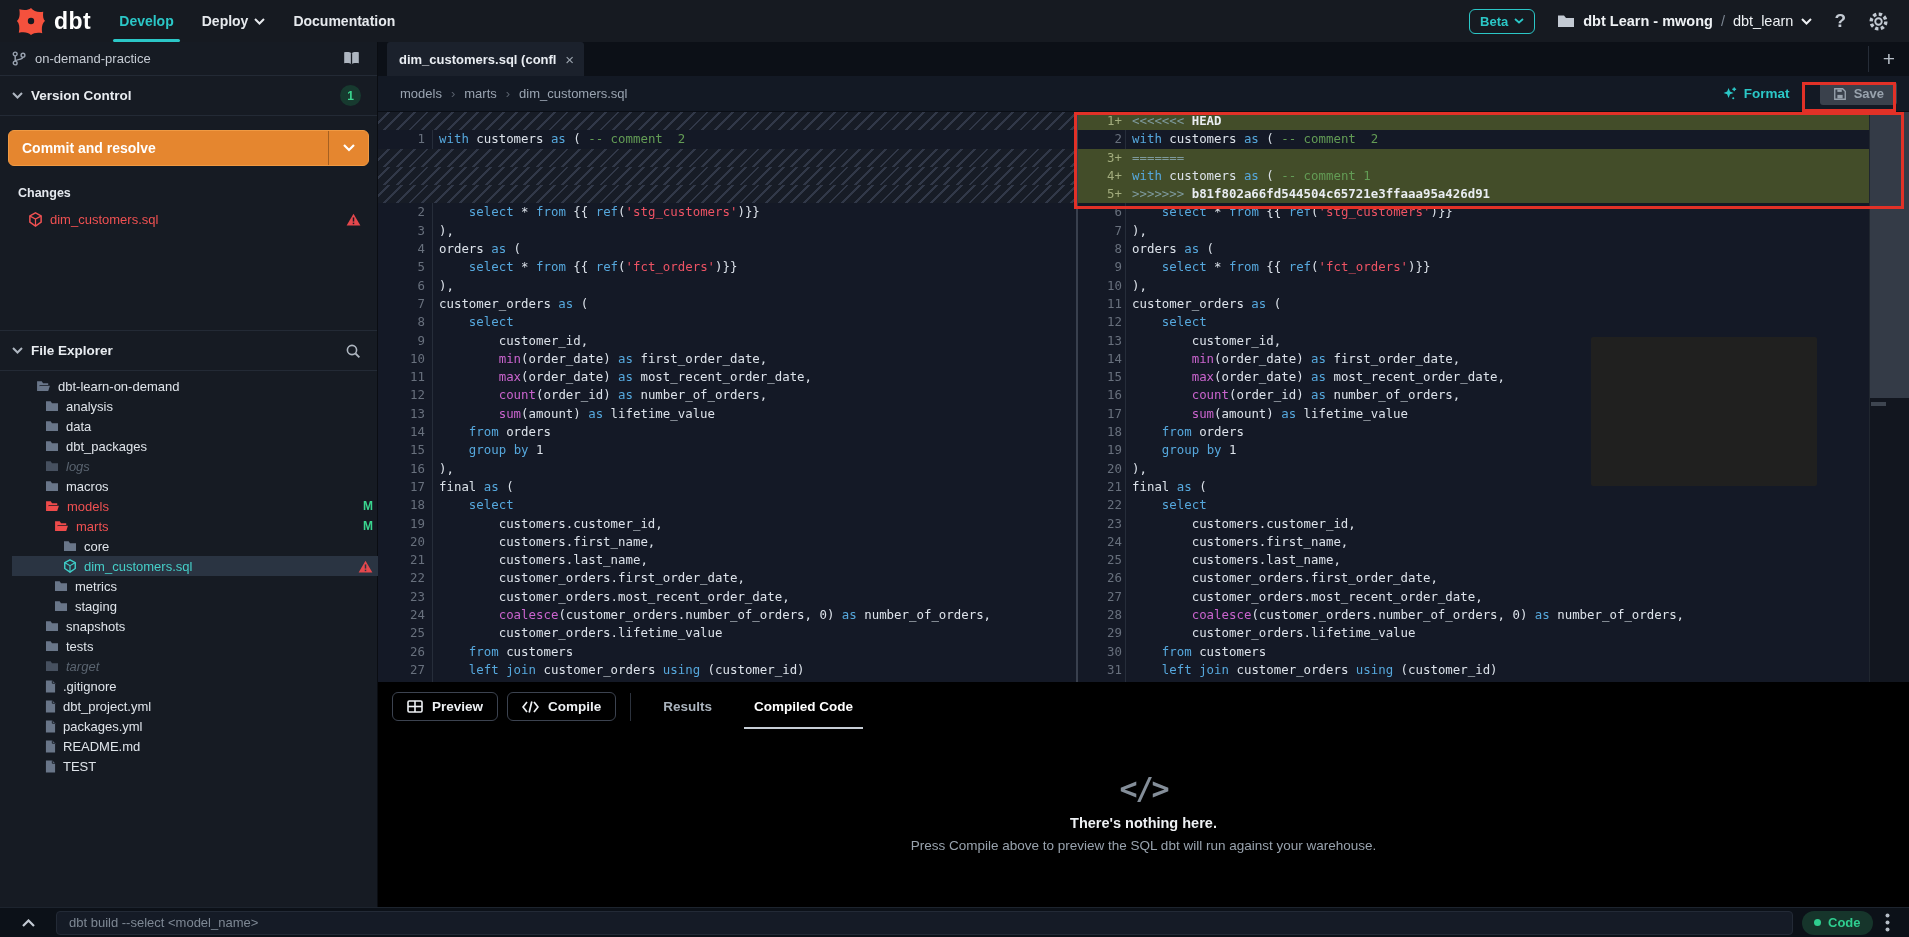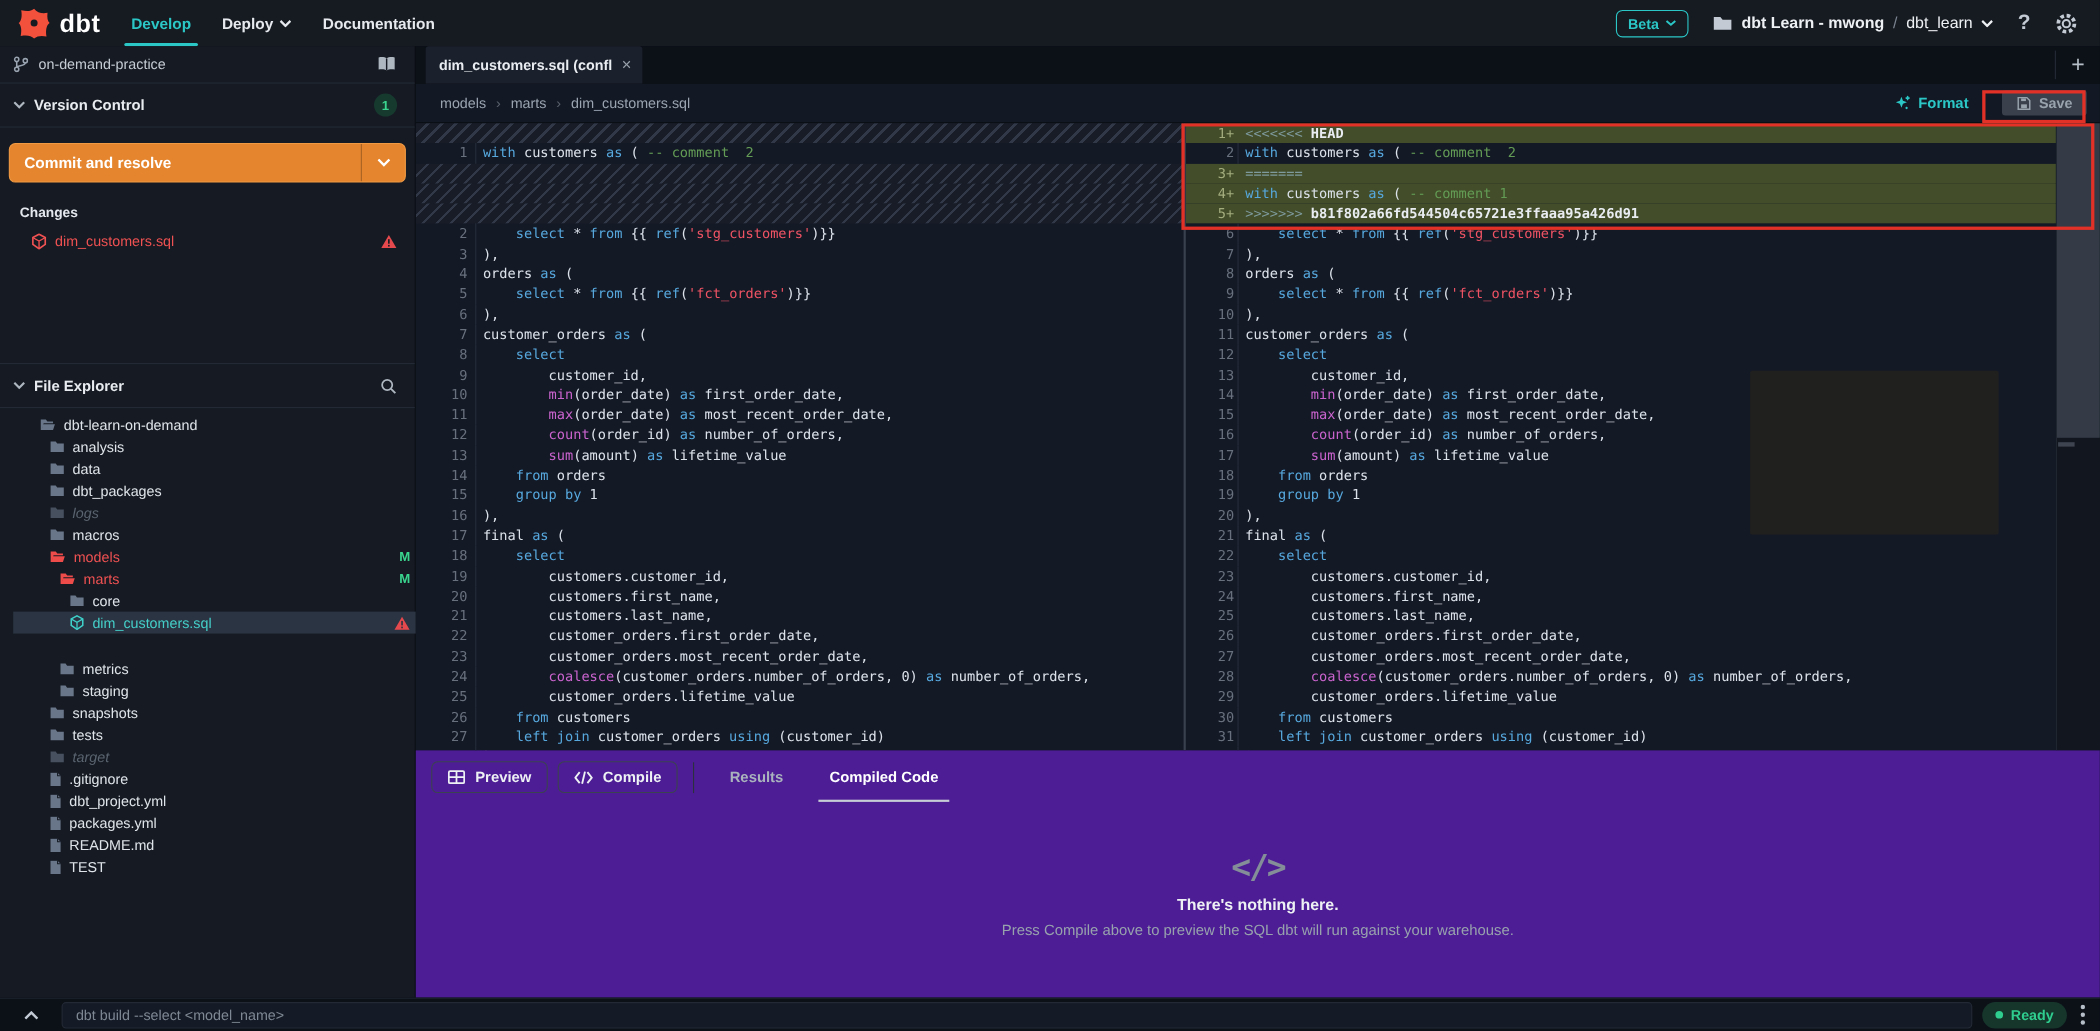--- a/index.html
+++ b/index.html
@@ -104,21 +104,21 @@
                border-left:1px solid #20262f; }
   .scroll-thumb { position:absolute; left:0; top:0; width:100%; height:286px; background:#343b47; cursor:pointer; }
   .scroll-tick { position:absolute; left:1px; top:290px; width:15px; height:4px; background:#3e4550; }
   .dark-box { position:absolute; left:1213px; top:225px; width:226px; height:149px; background:#20201f; border-radius:2px; }
   .anno-conflict { position:absolute; left:696px; top:0; width:830px; height:97px;
                    border:3px solid #e23127; pointer-events:none; z-index:6; }
   .anno-save { position:absolute; left:1802px; top:82px; width:94px; height:30px;
                border:3px solid #e23127; pointer-events:none; z-index:9; }
 
   
-  .panel { height:225px; background:#4c1d95; }
+  .panel { height:225px; background:#000000; }
   .ptabs { height:49px; display:flex; align-items:center; padding-left:14px; position:relative; }
   .pbtn { display:flex; align-items:center; gap:9px; height:29px; padding:0 14px; margin-right:9px;
           border:1px solid #3c4350; border-radius:6px; color:#eef1f4; font-size:13.5px; font-weight:700; cursor:pointer; }
   .pdivider { width:1px; height:28px; background:#2c323d; margin:0 0 0 5px; }
   .ptab { position:relative; height:49px; display:flex; align-items:center; padding:0 10px; margin-left:22px;
           font-size:13.5px; color:#aab3bd; font-weight:700; cursor:pointer; }
   .ptab.active { color:#fff; }
   .ptab.active::after { content:""; position:absolute; left:0; right:0; bottom:2px; height:2px; background:#c6cdd5; }
   .pbody { height:176px; display:flex; flex-direction:column; align-items:center; padding-top:40px; }
   .empty-icon { font-family:"DejaVu Sans Mono", monospace; font-size:30px; font-weight:700; color:#848e99; letter-spacing:-2px; }
@@ -322,21 +322,21 @@
         </svg>
         <span class="lbl teal">dim_customers.sql</span>
         <span class="row-right">
           <svg width="15" height="13" viewBox="0 0 16 14">
             <path d="M8 .8L15.4 13.4H.6z" fill="#e5484d"></path>
             <rect x="7.2" y="4.8" width="1.6" height="4.4" fill="#2a3442"></rect>
             <rect x="7.2" y="10.4" width="1.6" height="1.6" fill="#2a3442"></rect>
           </svg>
         </span>
       </div>
-      <div class="tree-row" style="padding-left: 42px; margin-top: 22px;">
+      <div class="tree-row" style="padding-left: 42px;">
         <svg width="14" height="12" viewBox="0 0 16 14">
           <path d="M1 1.5h5.4l1.6 2.2H15v9H1z" fill="#697689"></path>
         </svg>
         <span class="lbl ">metrics</span>
       </div>
       <div class="tree-row" style="padding-left: 42px;">
         <svg width="14" height="12" viewBox="0 0 16 14">
           <path d="M1 1.5h5.4l1.6 2.2H15v9H1z" fill="#697689"></path>
         </svg>
         <span class="lbl ">staging</span>
@@ -551,21 +551,21 @@
 
 <div class="cmdbar">
   <div class="cmd-caret">
     <svg width="13" height="8" viewBox="0 0 13 8">
         <polyline points="1,7 6.5,1.5 12,7" fill="none" stroke="#c3cad3" stroke-width="2.2"></polyline>
       </svg>
   </div>
   <input class="cmd-input" value="" placeholder="dbt build --select &lt;model_name&gt;" style="">
   <div class="ready-pill">
     <span class="ready-dot"></span>
-    <span>Ready</span>
+    <span>Code</span>
   </div>
   <div class="kebab">
     <svg width="5" height="19" viewBox="0 0 5 19">
       <circle cx="2.5" cy="2.5" r="2" fill="#b6bec7"></circle>
       <circle cx="2.5" cy="9.5" r="2" fill="#b6bec7"></circle>
       <circle cx="2.5" cy="16.5" r="2" fill="#b6bec7"></circle>
     </svg>
   </div>
 </div>
 

